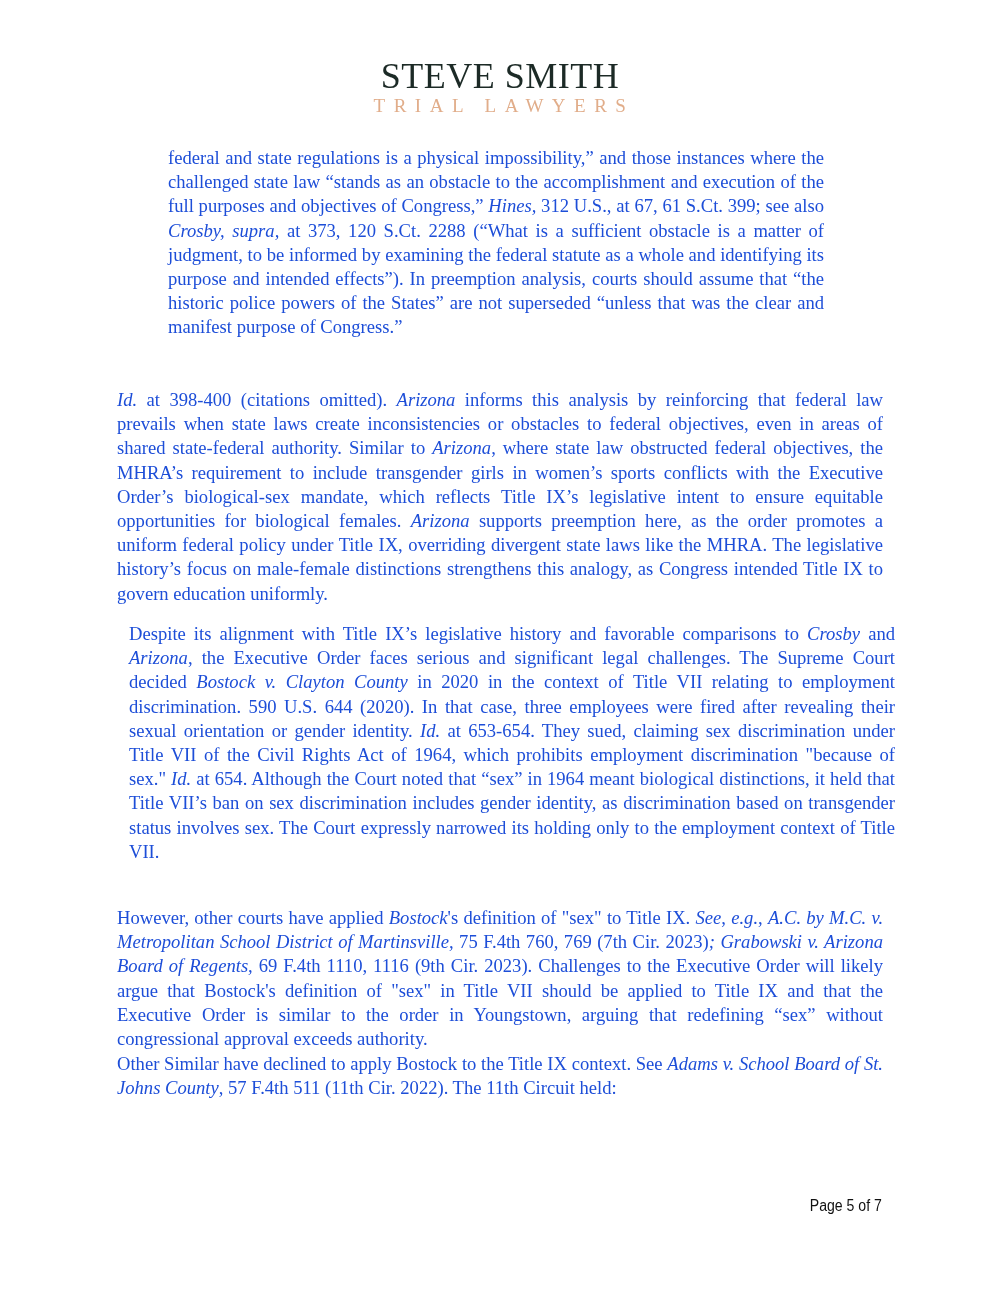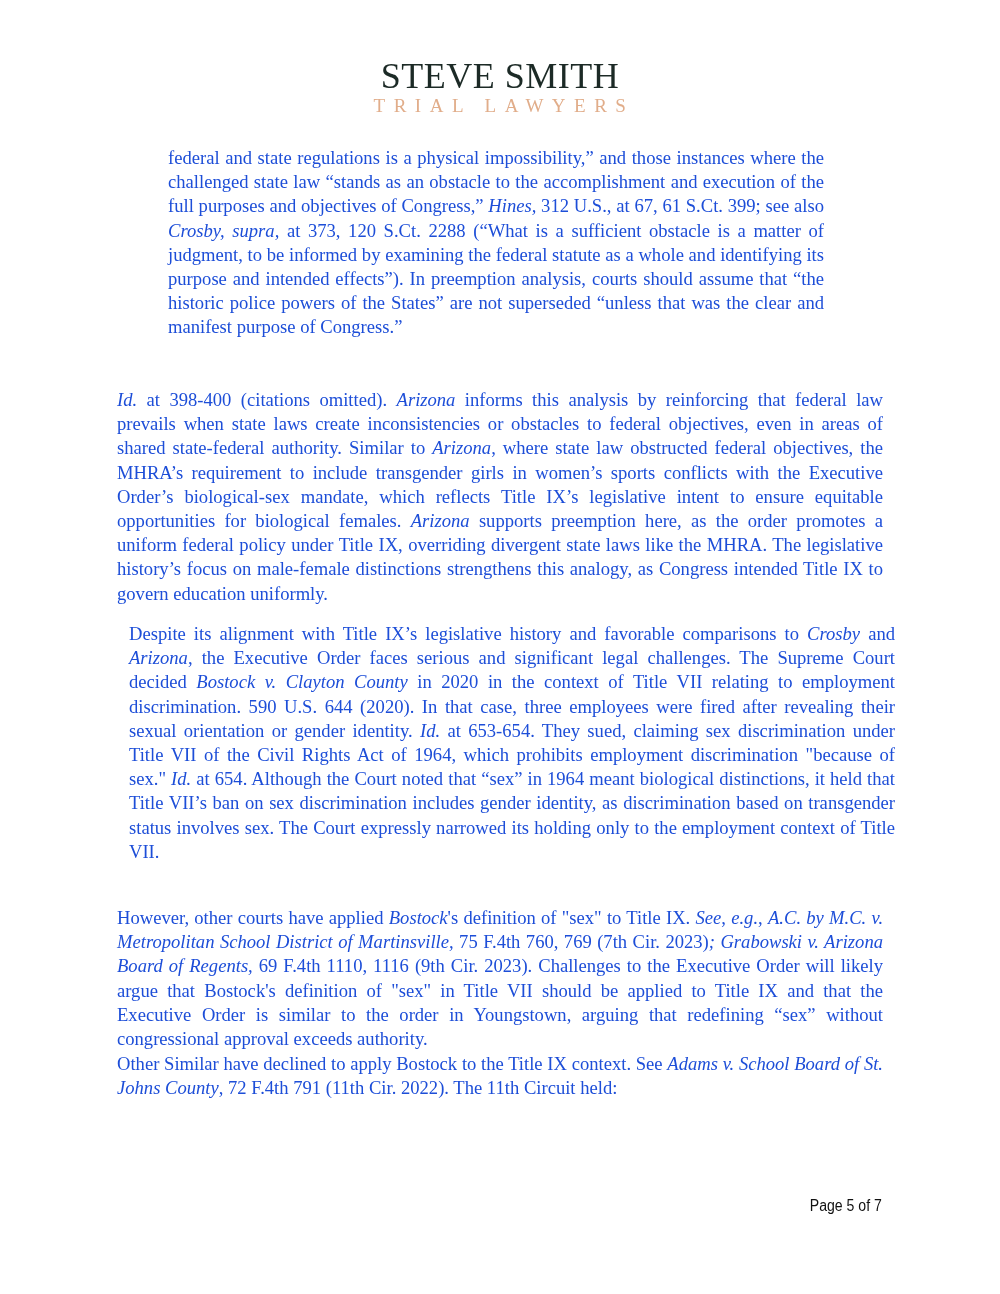--- a/index.html
+++ b/index.html
@@ -53,17 +53,17 @@
 
   <div class="body-text" id="para-2">
     <p><span>Despite its alignment with Title IX’s legislative history and favorable comparisons to </span><em>Crosby</em><span> and </span><em>Arizona</em><span>, the Executive Order faces serious and significant legal challenges.  The Supreme Court decided </span><em>Bostock v. Clayton County</em><span> in 2020 in the context of Title VII relating to employment discrimination.  590 U.S. 644 (2020). In that case, three employees were fired after revealing their sexual orientation or gender identity.  </span><em>Id.</em><span> at 653-654.  They sued, claiming sex discrimination under Title VII of the Civil Rights Act of 1964, which prohibits employment discrimination "because of sex."  </span><em>Id.</em><span> at 654.  Although the Court noted that “sex” in 1964 meant biological distinctions, it held that Title VII’s ban on sex discrimination includes gender identity, as discrimination based on transgender status involves sex.  The Court expressly narrowed its holding only to the employment context of Title VII.</span></p>
   </div>
 
   <div class="body-text" id="para-3">
     <p><span>However, other courts have applied </span><em>Bostock</em><span>'s definition of "sex" to Title IX.  </span><em>See</em><span>, </span><em>e.g.</em><span>, </span><em>A.C. by M.C. v. Metropolitan School District of Martinsville,</em><span> 75 F.4th 760, 769 (7th Cir. 2023)</span><em>; Grabowski v. Arizona Board of Regents,</em><span> 69 F.4th 1110, 1116 (9th Cir. 2023).  Challenges to the Executive Order will likely argue that Bostock's definition of "sex" in Title VII should be applied to Title IX and that the Executive Order is similar to the order in Youngstown, arguing that redefining “sex” without congressional approval exceeds authority.</span></p>
   </div>
 
   <div class="body-text" id="para-4">
-    <p><span>Other Similar have declined to apply Bostock to the Title IX context. See </span><em>Adams v. School Board of St. Johns County</em><span>, 72 F.4th 791 (11th Cir. 2022). The 11th Circuit held:</span></p>
+    <p><span>Other Similar have declined to apply Bostock to the Title IX context. See </span><em>Adams v. School Board of St. Johns County</em><span>, 57 F.4th 511 (11th Cir. 2022). The 11th Circuit held:</span></p>
   </div>
 
   <div class="page-num">Page 5 of 7</div>
 </div>
 
 </body></html>

